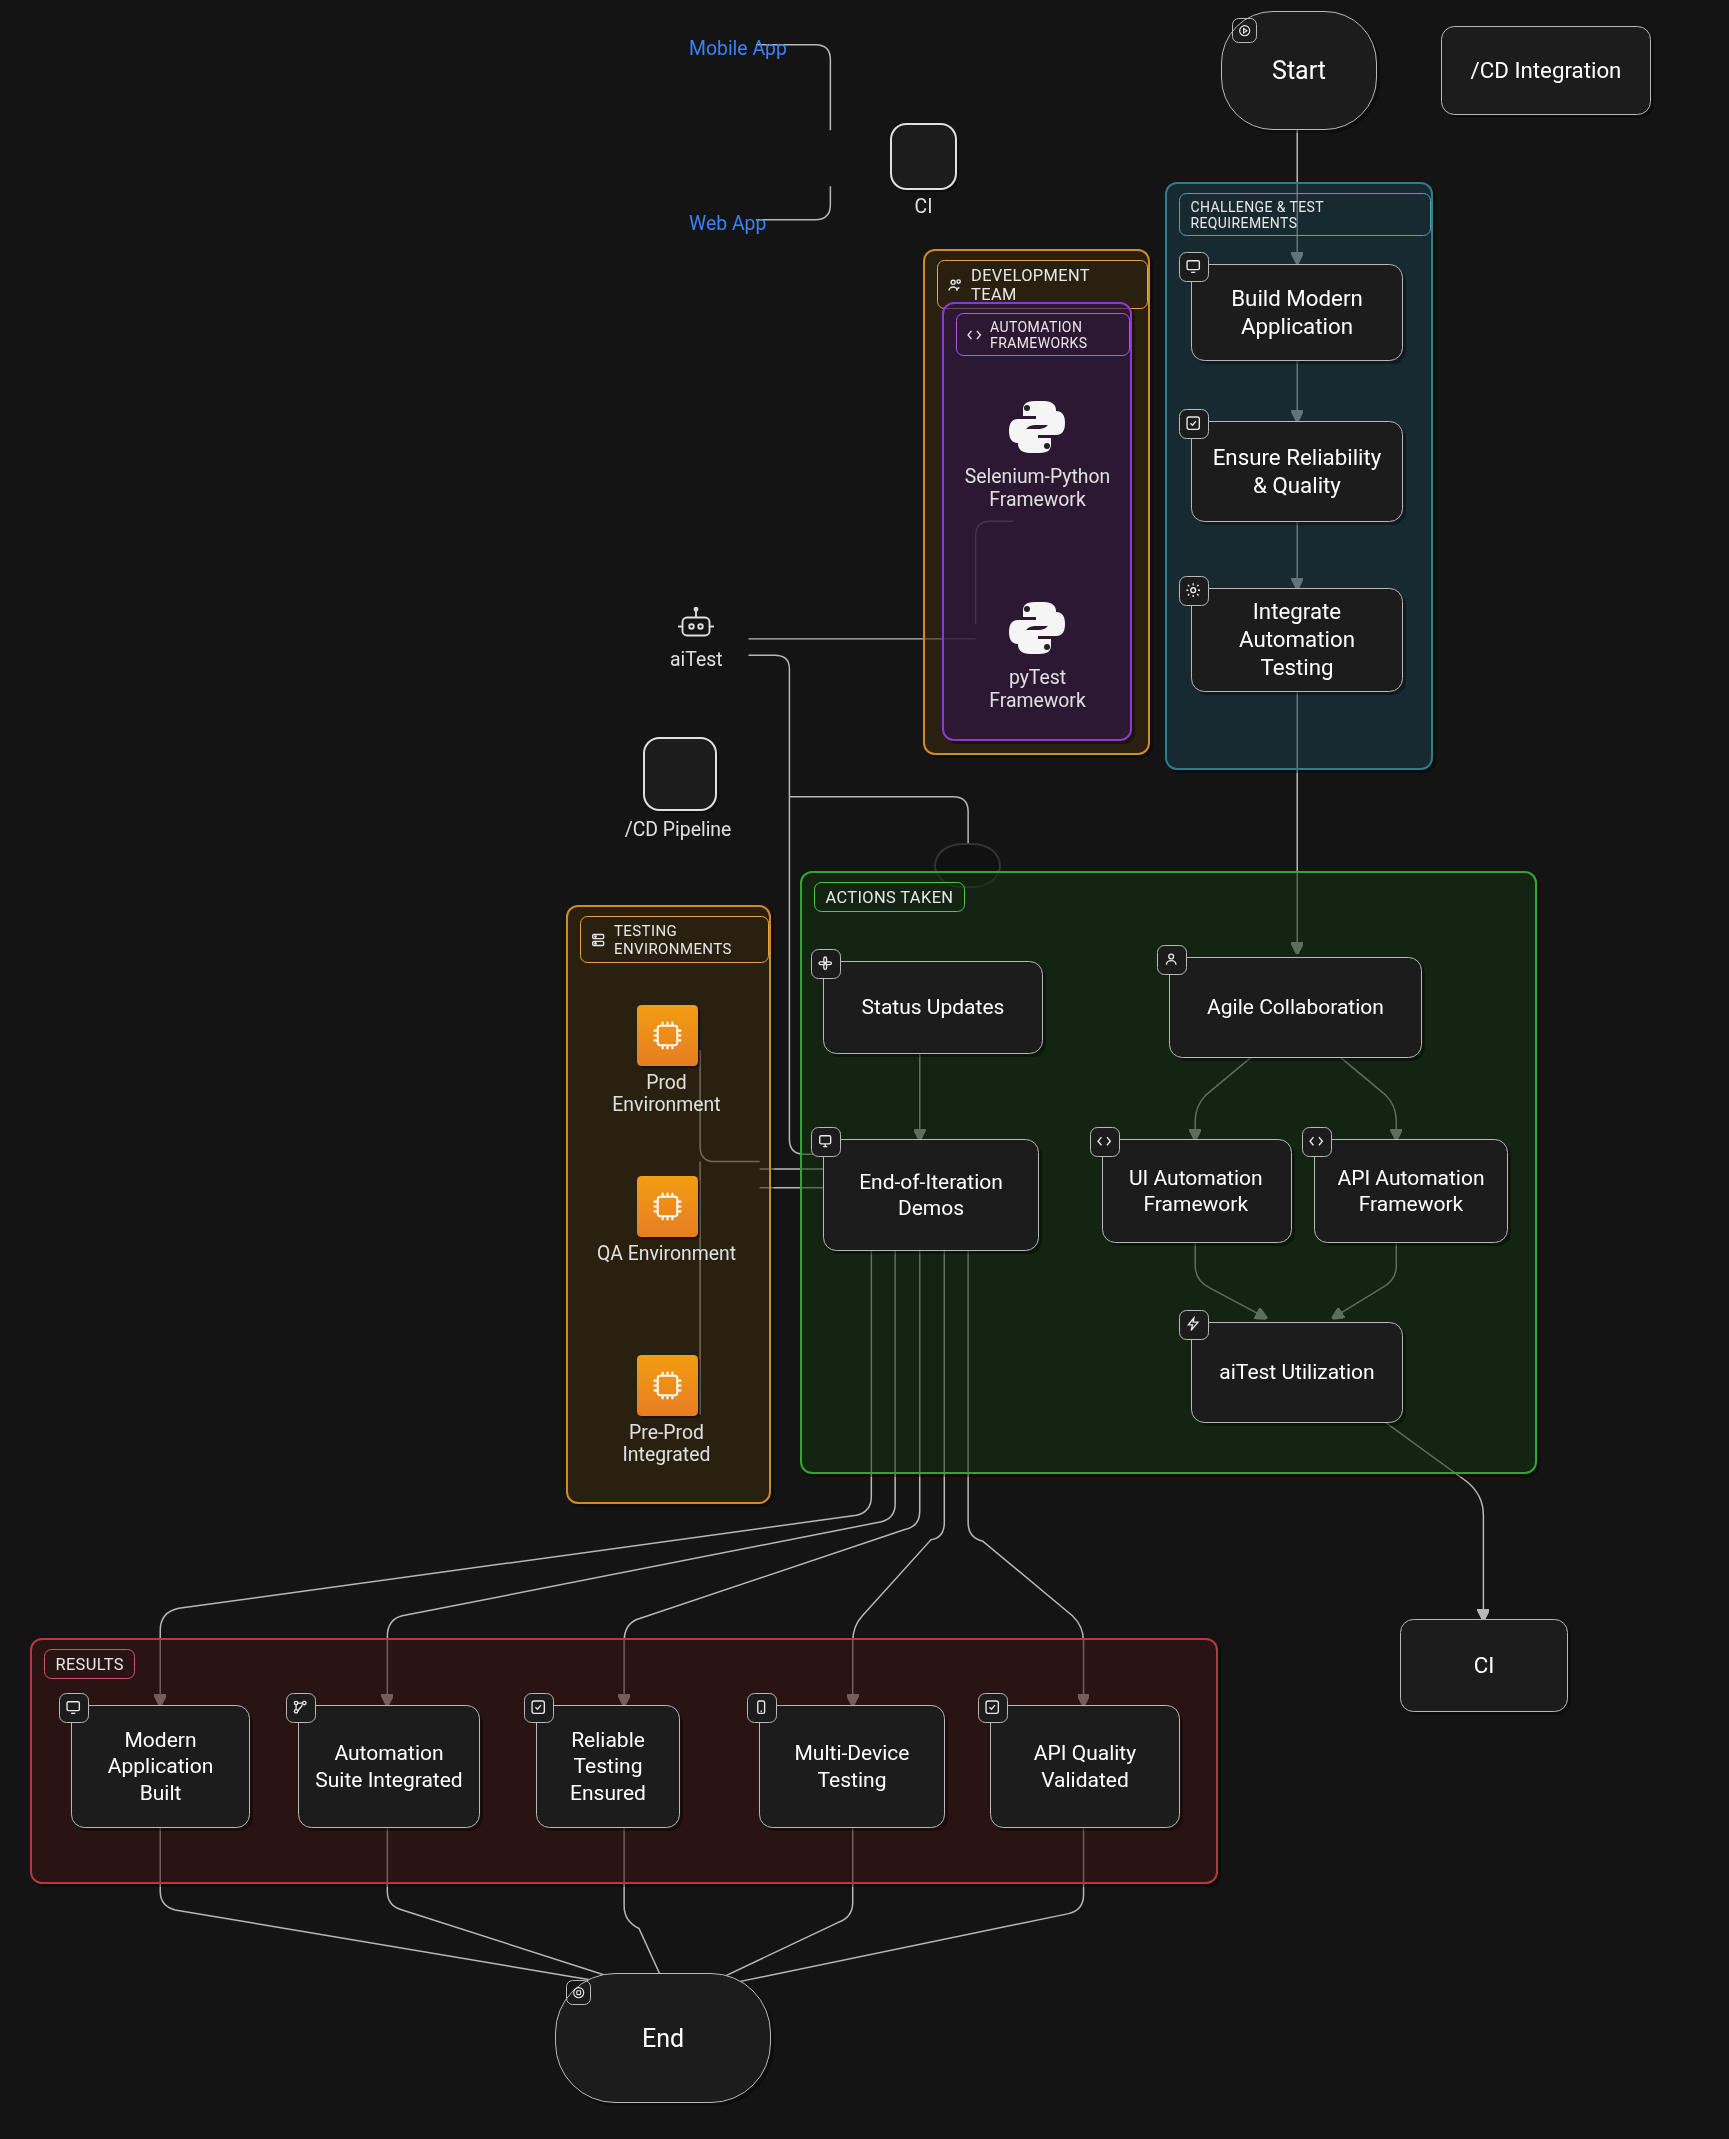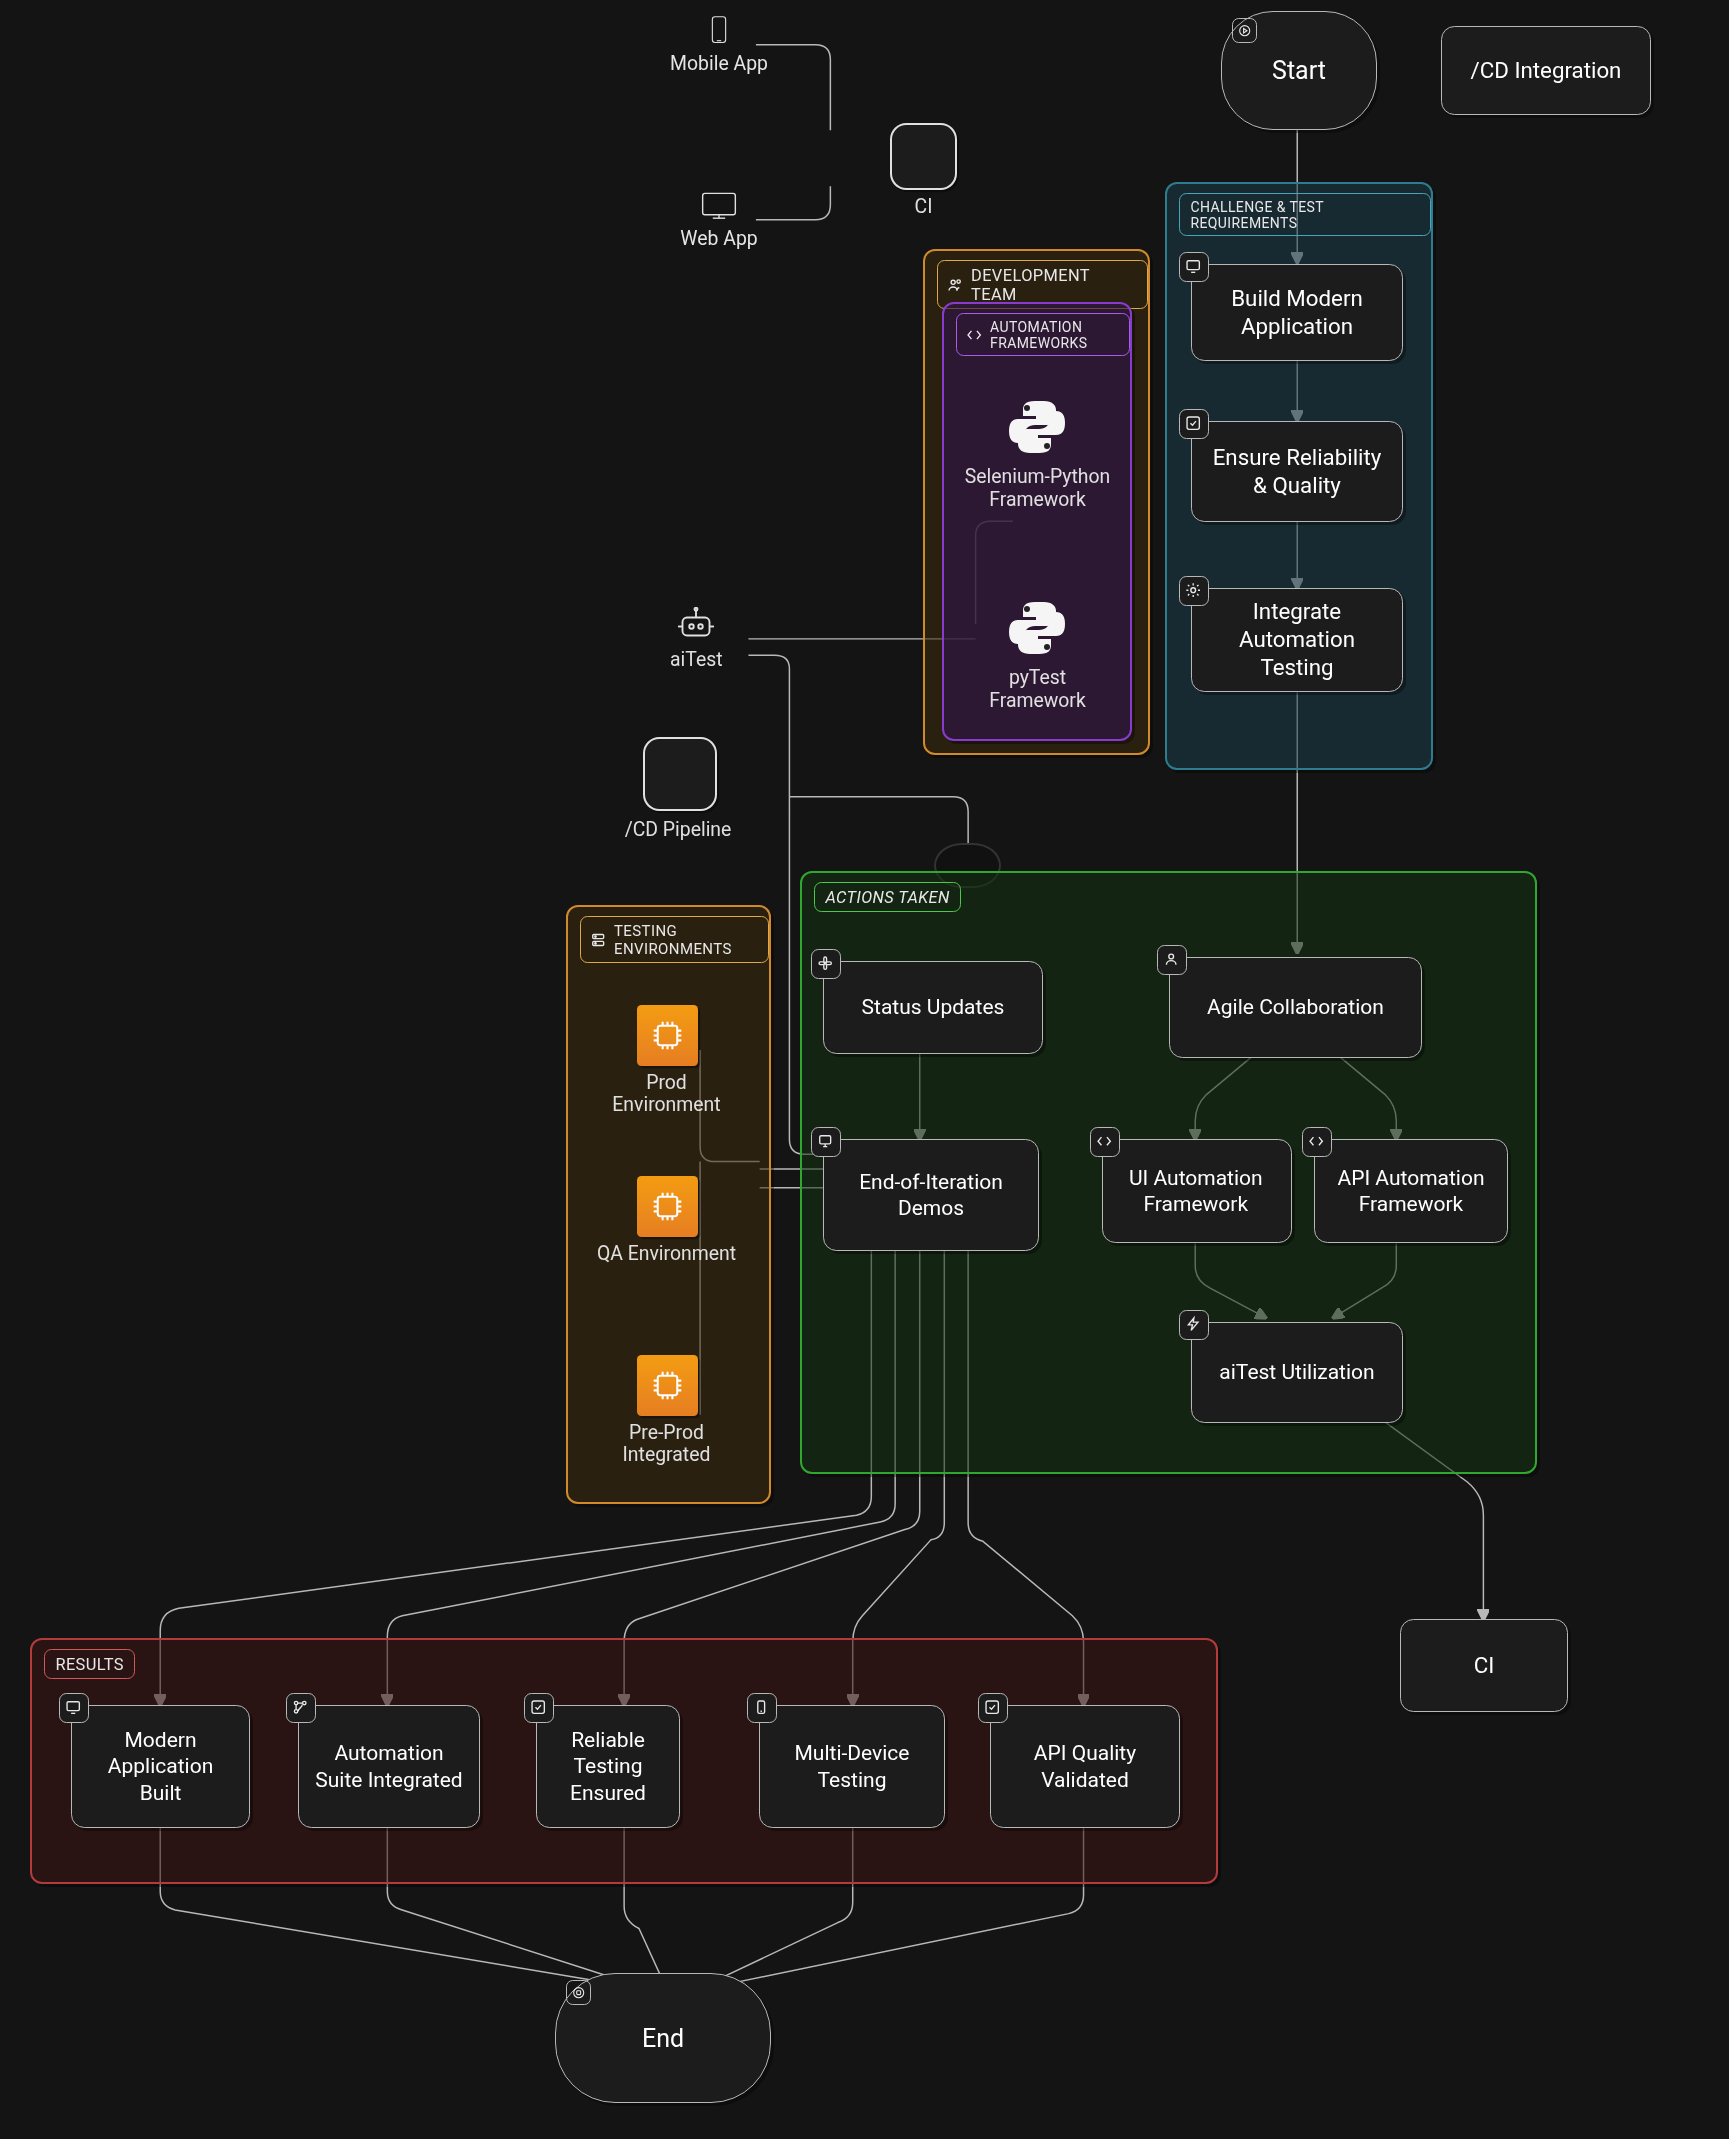--- a/index.html
+++ b/index.html
@@ -84,29 +84,29 @@
     width: 16.4px; height: 16.4px; stroke: #e8e8e8; fill: none; stroke-width: 2;
   }
 
   .group.teal   { background: rgba(28,61,73,.55); border: 2.2px solid #2e7d8f; }
   .group.teal .group-title { border-color: #4aa5b8; }
   .group.orange { background: rgba(60,42,12,.55); border: 2.2px solid #d18a2a; }
   .group.orange .group-title { border-color: #e0a84a; }
   .group.purple { background: rgba(48,20,70,.65); border: 2.2px solid #8a3bcf; }
   .group.purple .group-title { border-color: #aa5de8; }
   .group.green  { background: rgba(18,50,18,.55); border: 2.2px solid #2fa82f; }
-  .group.green .group-title { border-color: #4cc94c; font-style: italic; }
+  .group.green .group-title { border-color: #4cc94c; }
   .group.red    { background: rgba(60,18,18,.55); border: 2.2px solid #b23b3b; }
   .group.red .group-title { border-color: #d05a5a; }
 
   .device-icon {
     position: absolute;
     width: 60px; height: 60px;
-    display:flex; flex-direction:column; align-items:center;
-    color:#e5e5e5; font-size:19.4px;
+    display:flex; align-items:center;
+    color:#3b82f6; font-size:19.4px;
   }
   .device-icon svg { width:52px; height:52px; stroke:#e0e0e0; fill:none; stroke-width:2.5; }
   .device-icon .label { margin-top: 6px; white-space: nowrap; }
 
   .aws-chip {
     position:absolute;
     width: 61px; height: 61px;
     background: linear-gradient(180deg,#f39c12,#e67e22);
     border-radius: 4.5px;
     display:flex; align-items:center; justify-content:center;

